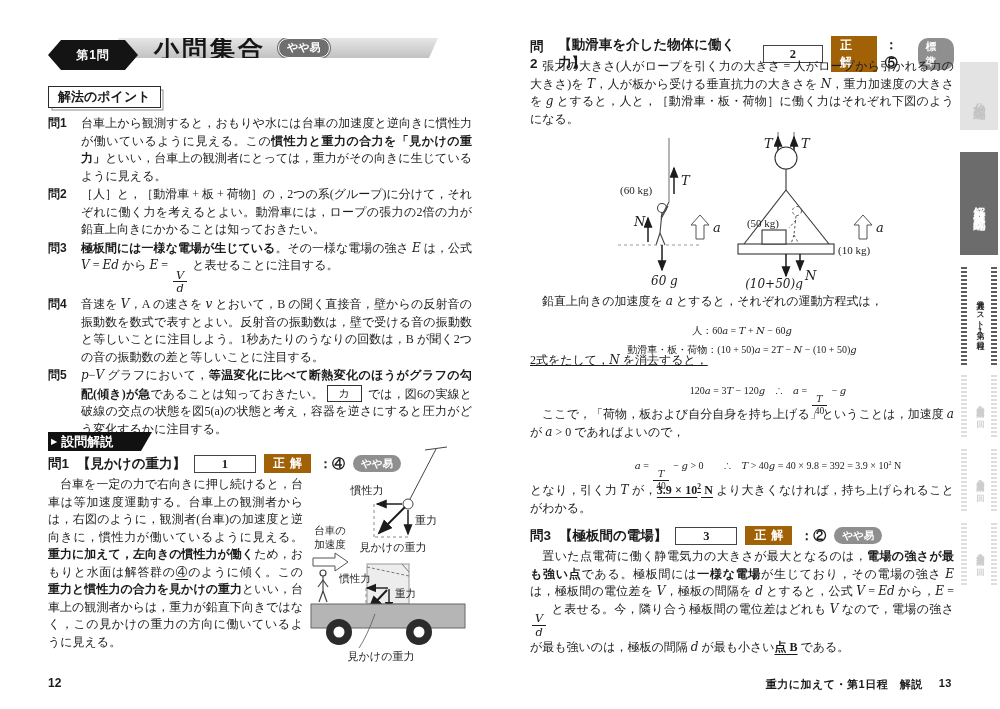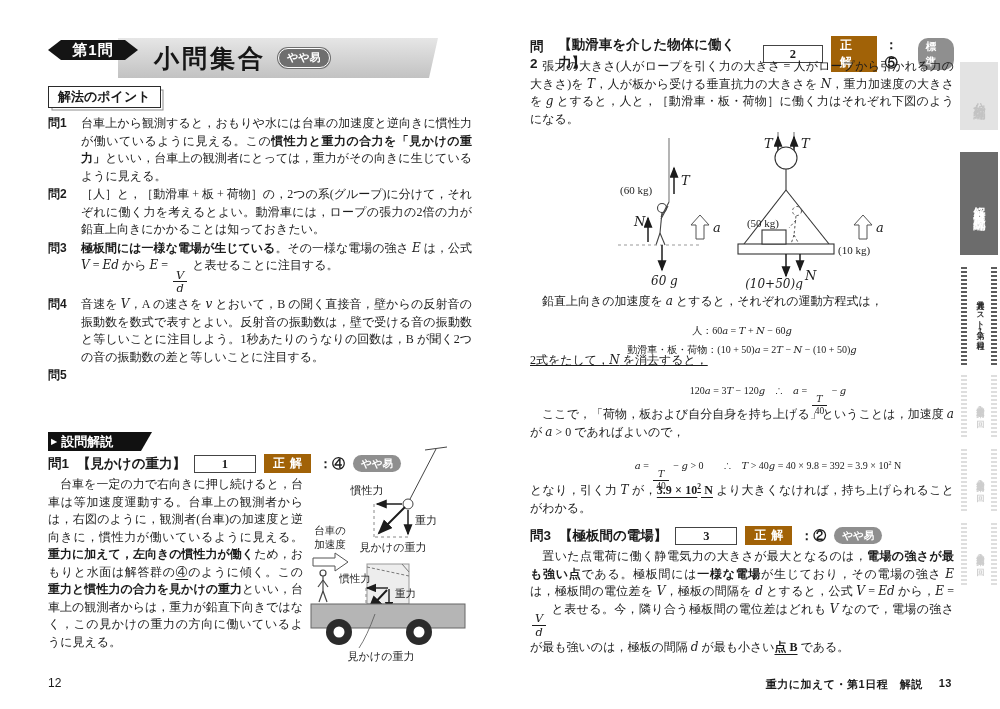--- a/index.html
+++ b/index.html
@@ -5,30 +5,30 @@
   html,body{margin:0;padding:0;background:#fff;}
   .stage{position:relative;width:1000px;height:709px;background:#ffffff;overflow:hidden;
          font-family:"Liberation Serif","DejaVu Serif",serif;color:#1b1b1b;}
   .sans{font-family:"Liberation Sans","DejaVu Sans",sans-serif;}
   .page{position:absolute;top:0;height:709px;}
   .page-left{left:48px;width:424px;}
   .page-right{left:530px;width:424px;}
 
   
   .qheader{position:absolute;left:0;top:38px;width:390px;height:34px;}
-  .banner{position:absolute;left:70px;top:0;right:0;height:40px;
+  .banner{position:absolute;left:70px;top:0;right:0;height:20px;
           background:linear-gradient(#e6e6e6,#c2c2c2);
           clip-path:polygon(0 0,100% 0,calc(100% - 9px) 100%,0 100%);
           display:flex;align-items:center;padding-left:36px;gap:12px;box-sizing:border-box;}
   .banner-title{font-family:"Liberation Sans","DejaVu Sans",sans-serif;font-weight:bold;
                 font-size:25px;letter-spacing:3px;color:#161616;}
-  .hex{position:absolute;left:0;top:2px;width:90px;height:20px;background:#141414;color:#fff;
+  .hex{position:absolute;left:0;top:2px;width:90px;height:30px;background:#141414;color:#fff;
        clip-path:polygon(13px 0,77px 0,90px 50%,77px 100%,13px 100%,0 50%);
        display:flex;align-items:center;justify-content:center;
-       font-family:"Liberation Sans","DejaVu Sans",sans-serif;font-weight:bold;font-size:15px;
+       font-family:"Liberation Sans","DejaVu Sans",sans-serif;font-weight:bold;font-size:12px;
        letter-spacing:1px;z-index:2;}
   .pill{display:inline-block;background:#8f8f8f;color:#fff;border-radius:10px;padding:1px 8px;
         font-family:"Liberation Sans","DejaVu Sans",sans-serif;font-weight:bold;font-size:10.5px;line-height:1.4;}
   .pill-hdr{background:#6f6f6f;border:1px solid #fff;box-shadow:0 0 0 1px #6f6f6f;font-size:11px;}
 
   
   .points-title{position:absolute;left:0;top:86px;border:1.5px solid #2a2a2a;
         box-shadow:3px 3px 0 -1.5px #fff,3px 3px 0 -0.5px #8d8d8d;
         padding:1px 9px;font-family:"Liberation Sans","DejaVu Sans",sans-serif;
         font-weight:bold;font-size:13px;background:#fff;}
@@ -66,21 +66,21 @@
   .frac{display:inline-flex;flex-direction:column;align-items:center;vertical-align:-0.85em;
         line-height:1.12;margin:0 2px;font-size:0.95em;}
   .fnum{padding:0 3px;}
   .fden{border-top:1px solid #1b1b1b;padding:0 3px;}
 
   .eq{position:absolute;left:0;width:424px;text-align:center;font-size:10px;line-height:18px;}
   .eq-indent{text-align:center;padding-left:26px;}
   .rpara{position:absolute;left:0;width:424px;}
 
   .pagenum{position:absolute;top:676px;font-family:"Liberation Sans","DejaVu Sans",sans-serif;
-           font-weight:normal;font-size:12px;}
+           font-weight:bold;font-size:12px;}
   .pagenum-left{left:0;}
   .footer-right{position:absolute;top:677px;right:2px;font-family:"Liberation Sans","DejaVu Sans",sans-serif;
            font-weight:bold;font-size:11px;letter-spacing:0.5px;display:flex;gap:16px;}
 
   
   .dgmA{position:absolute;left:255px;top:436px;}
   .dgmB{position:absolute;left:18px;top:132px;}
   svg text{font-family:"Liberation Serif","DejaVu Serif",serif;fill:#1c1c1c;}
   svg .m{font-style:italic;font-family:"DejaVu Serif","Liberation Serif",serif;}
 
@@ -134,20 +134,21 @@
               <span class="fnum"><span class="var">V</span></span>
               <span class="fden"><span class="var">d</span></span>
             </span><span> と表せることに注目する。</span></span>
       </li>
       <li>
         <span class="qlabel">問4</span>
         <span><span>音速を </span><span class="var">V</span><span>，A の速さを </span><span class="var">v</span><span> とおいて，B の聞く直接音，壁からの反射音の振動数を数式で表すとよい。反射音の振動数は，壁で受ける音の振動数と等しいことに注目しよう。1秒あたりのうなりの回数は，B が聞く2つの音の振動数の差と等しいことに注目する。</span></span>
       </li>
       <li>
         <span class="qlabel">問5</span>
+        <span><span class="var">p</span><span>−</span><span class="var">V</span><span> グラフにおいて，</span><span class="b">等温変化に比べて断熱変化のほうがグラフの勾配(傾き)が急</span><span>であることは知っておきたい。</span><span class="boxk">カ</span><span> では，図6の実線と破線の交点の状態を図5(a)の状態と考え，容器を逆さにすると圧力がどう変化するかに注目する。</span></span>
       </li>
     </ol>
 
     <div class="kaisetsu">
       <span class="tri">▶</span>
       <span>設問解説</span>
     </div>
 
     <div class="qhead" style="top:454px;">
       <span>問1</span>

